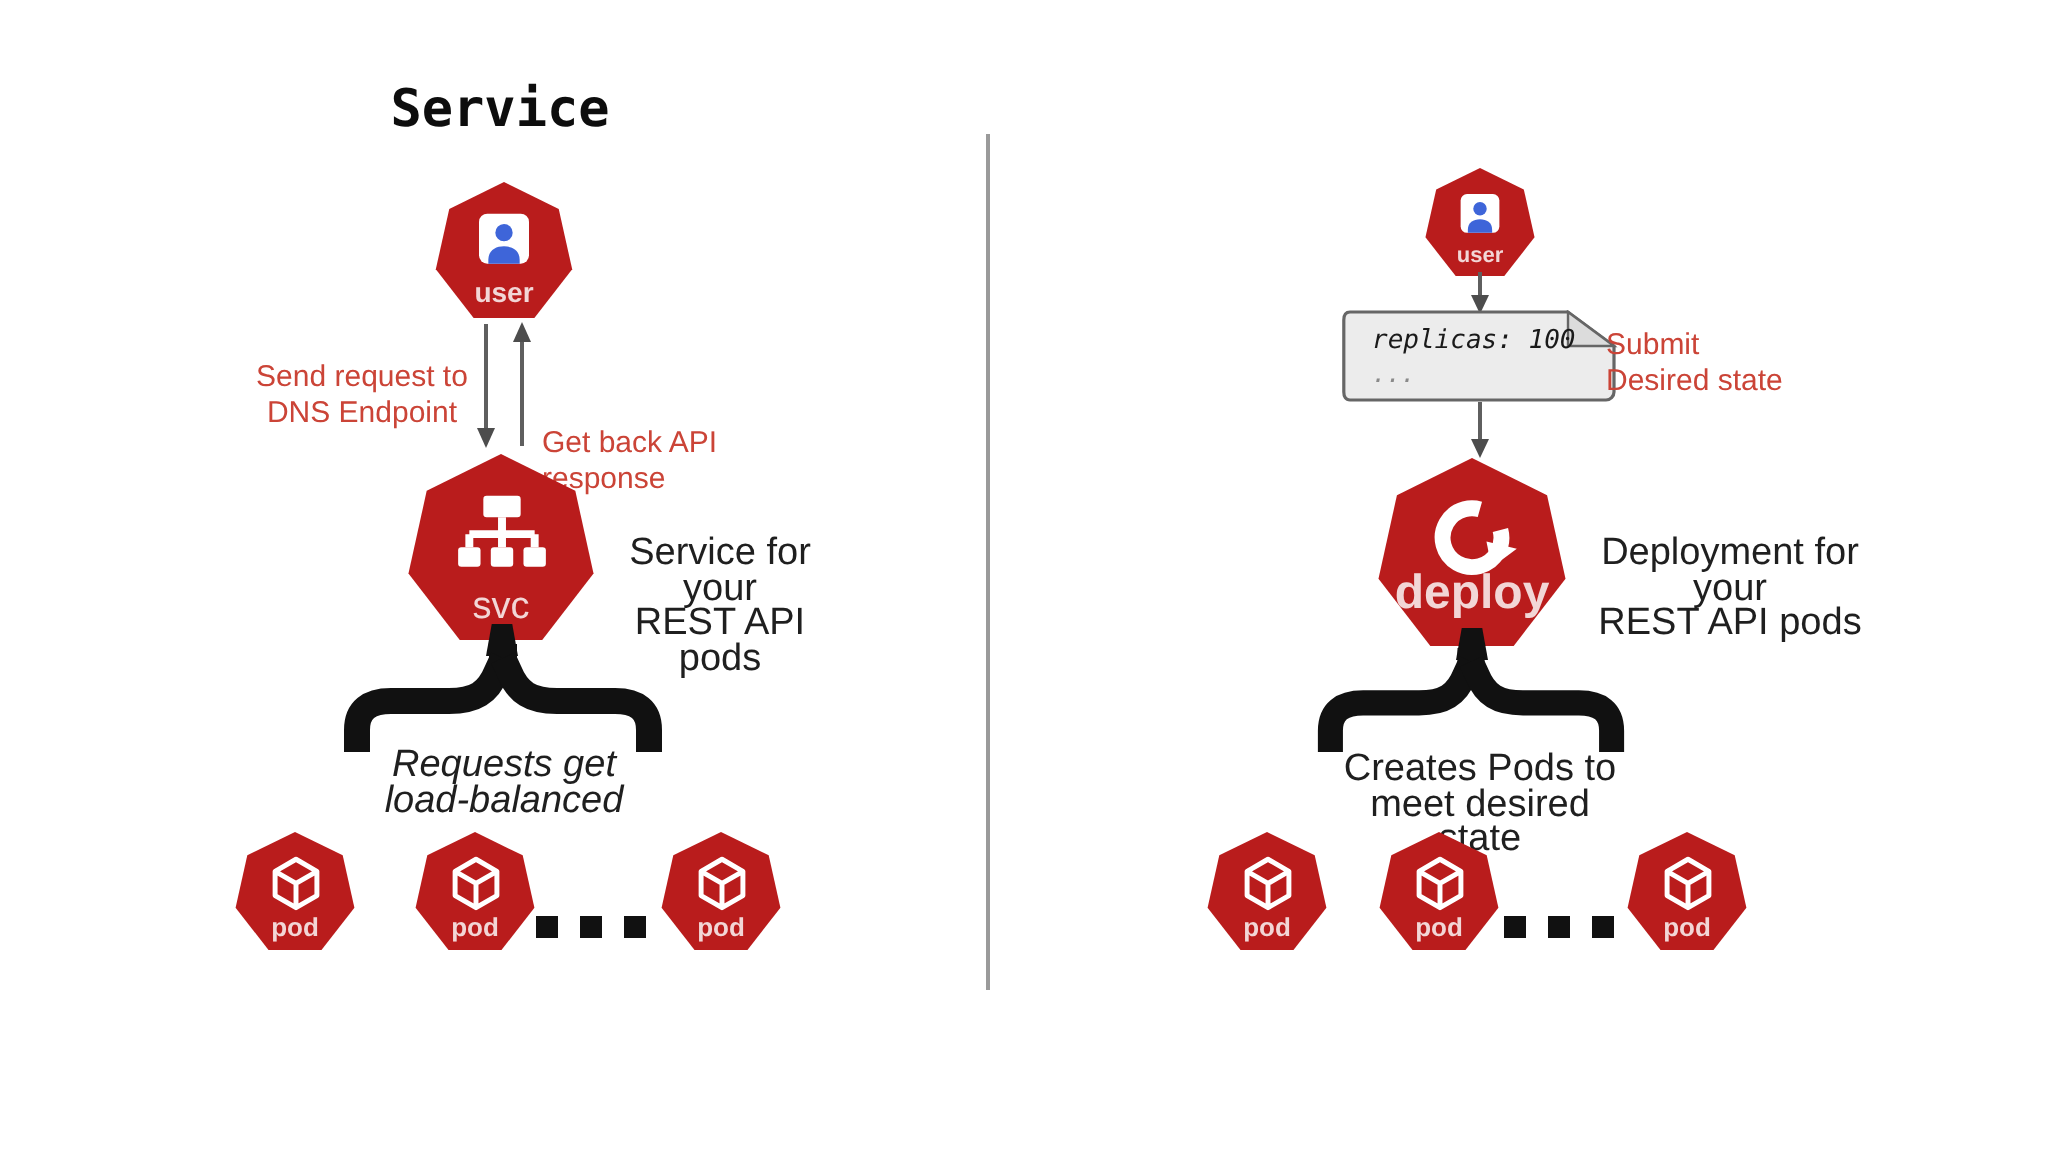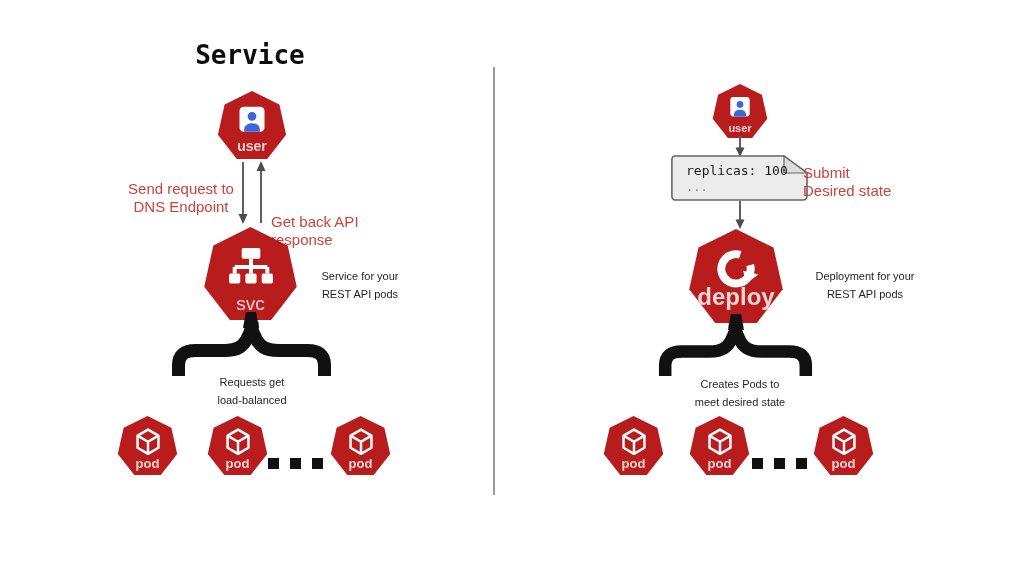--- a/index.html
+++ b/index.html
@@ -13,30 +13,30 @@
   .divider{position:absolute;width:1.5px;background:#9a9a9a;}
 
   .hepta{position:absolute;background:#b91c1c;
          clip-path:polygon(50% 0%,89.1% 19.8%,98.7% 64.2%,71.7% 100%,28.3% 100%,1.3% 64.2%,10.9% 19.8%);}
   .hepta svg.glyph{position:absolute;left:50%;top:44%;transform:translate(-50%,-50%);}
   .hlabel{position:absolute;left:0;right:0;text-align:center;color:#fff;opacity:.82;
           font-weight:600;line-height:1;}
 
   .redtext{position:absolute;color:#CB4437;font-size:15px;line-height:17.5px;
            white-space:pre-line;}
-  .blacktext{position:absolute;color:#1f1f1f;font-size:11px;line-height:17.5px;
+  .blacktext{position:absolute;color:#1f1f1f;font-size:19px;line-height:17.5px;
            white-space:pre-line;text-align:center;}
 
   .arrow{position:absolute;}
 
   .trunk{position:absolute;background:#111;
          clip-path:polygon(18% 0,82% 0,100% 100%,0 100%);}
   .bracewrap{position:absolute;}
 
-  .note-text{position:absolute;font-family:"DejaVu Sans Mono",monospace;}
+  .note-text{position:absolute;font-family:"DejaVu Sans Mono",monospace;font-style:italic;}
 
   .dot{position:absolute;width:11px;height:11px;background:#111;}
 </style>
 </head>
 <body>
 
 <div class="stage">
 
   <div class="title" style="left:100px;top:40px;">Service</div>
 
@@ -77,21 +77,21 @@
   <div class="blacktext" style="left:300px;top:268px;width:120px;">Service for your
 REST API pods</div>
 
   <div class="trunk" style="left:243px;top:312px;width:16px;height:16px;"></div>
   <svg class="bracewrap" style="left:171px;top:322px;" width="161" height="54" viewBox="0 0 160 54">
     <rect x="73" y="0" width="14" height="13" fill="#111"></rect>
     <path d="M7,56 L7,43 C7,33 13,28.5 24,28.5 L53,28.5 C66,28.5 72.5,24.5 77,13.5 L80,7" fill="none" stroke="#111" stroke-width="13"></path>
     <path d="M153,56 L153,43 C153,33 147,28.5 136,28.5 L107,28.5 C94,28.5 87.5,24.5 83,13.5 L80,7" fill="none" stroke="#111" stroke-width="13"></path>
   </svg>
 
-  <div class="blacktext" style="left:177px;top:374px;width:150px;">Requests get
+  <div class="blacktext" style="left:177px;top:374px;width:150px;font-style:italic;">Requests get
 load-balanced</div>
 
   <div class="hepta" style="left:117px;top:416px;width:61px;height:59px;">
     <svg class="glyph" width="33" height="33" viewBox="0 0 24 24">
       <path d="M12,3 L19.6,7.4 L19.6,16.2 L12,20.6 L4.4,16.2 L4.4,7.4 Z M4.4,7.4 L12,11.8 L19.6,7.4 M12,11.8 L12,20.6" fill="none" stroke="#fff" stroke-width="1.8" stroke-linejoin="round"></path>
     </svg>
     <div class="hlabel" style="bottom:5px;font-size:13px;">pod</div>
   </div>
   <div class="hepta" style="left:207px;top:416px;width:61px;height:59px;">
     <svg class="glyph" width="33" height="33" viewBox="0 0 24 24">

